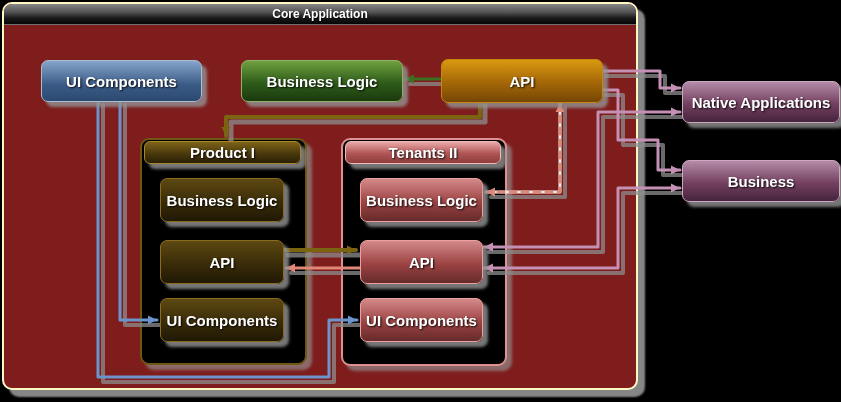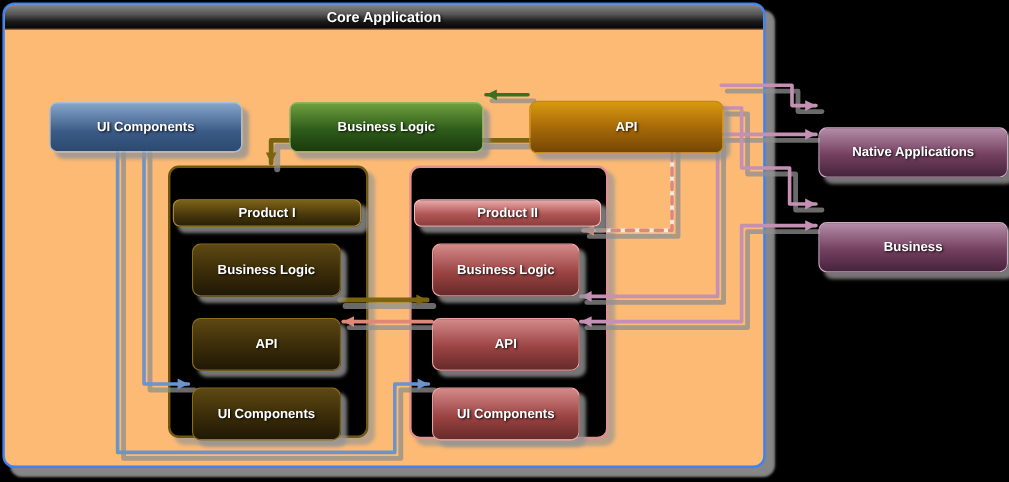--- a/index.html
+++ b/index.html
@@ -3,40 +3,39 @@
 <meta charset="utf-8">
 <style>
   html,body{margin:0;padding:0;background:#000;}
   .stage{
     position:relative;width:841px;height:402px;background:#000;overflow:hidden;
     font-family:"Liberation Sans",sans-serif;
   }
   
   .core-container{
     position:absolute;left:2px;top:2px;width:632px;height:384px;
-    border:2px solid #3b82f6;border-radius:10px;background:#fdba74;z-index:1;
+    border:2px solid #fef9c3;border-radius:10px;background:#7f1d1d;z-index:1;
     box-shadow:7px 7px 2px rgba(152,152,152,.88);
   }
   .titlebar{
     position:absolute;left:0;top:0;right:0;height:20px;
     border-radius:8px 8px 0 0;
     background:linear-gradient(#868686,#555 40%,#1a1a1a 70%,#050505);
     border-bottom:1px solid #6f6f6f;
     color:#fff;font-weight:bold;font-size:12px;
     display:flex;align-items:center;justify-content:center;
     text-shadow:1px 1px 2px rgba(0,0,0,.9);
   }
   
   .node{
     position:absolute;z-index:10;border-radius:7px;border:1px solid;
     display:flex;align-items:center;justify-content:center;
-    color:#fff;font-weight:bold;font-size:11px;
+    color:#fff;font-weight:bold;font-size:15px;
     text-shadow:1px 1px 2px rgba(0,0,0,.9);
     box-shadow:5px 5px 3px rgba(148,148,148,.8);
-    margin-top:25px;
   }
   .group{
     position:absolute;z-index:2;border-radius:9px;background:#000;
     box-shadow:5px 5px 3px rgba(148,148,148,.65);
   }
   .group-header{border-radius:6px;text-align:right;}
   
   #node-core-ui{left:41px;top:60px;width:159px;height:40px;
     background:linear-gradient(#87a5ca,#3a5a86 60%,#2c4a70);border-color:#a9bdd6;}
   #node-core-bl{left:241px;top:60px;width:160px;height:40px;
@@ -120,21 +119,21 @@
 
   <div class="node" id="node-core-ui">UI Components</div>
   <div class="node" id="node-core-bl">Business Logic</div>
   <div class="node" id="node-core-api">API</div>
 
   <div class="node group-header" id="p1-header">Product I</div>
   <div class="node p1-child" id="p1-bl">Business Logic</div>
   <div class="node p1-child" id="p1-api">API</div>
   <div class="node p1-child" id="p1-ui">UI Components</div>
 
-  <div class="node group-header" id="p2-header">Product II</div>
+  <div class="node group-header" id="p2-header">Tenants II</div>
   <div class="node p2-child" id="p2-bl">Business Logic</div>
   <div class="node p2-child" id="p2-api">API</div>
   <div class="node p2-child" id="p2-ui">UI Components</div>
 
   <div class="node external" id="node-native">Native Applications</div>
   <div class="node external" id="node-tenants">Business</div>
 
 </div>
 
 </body></html>

